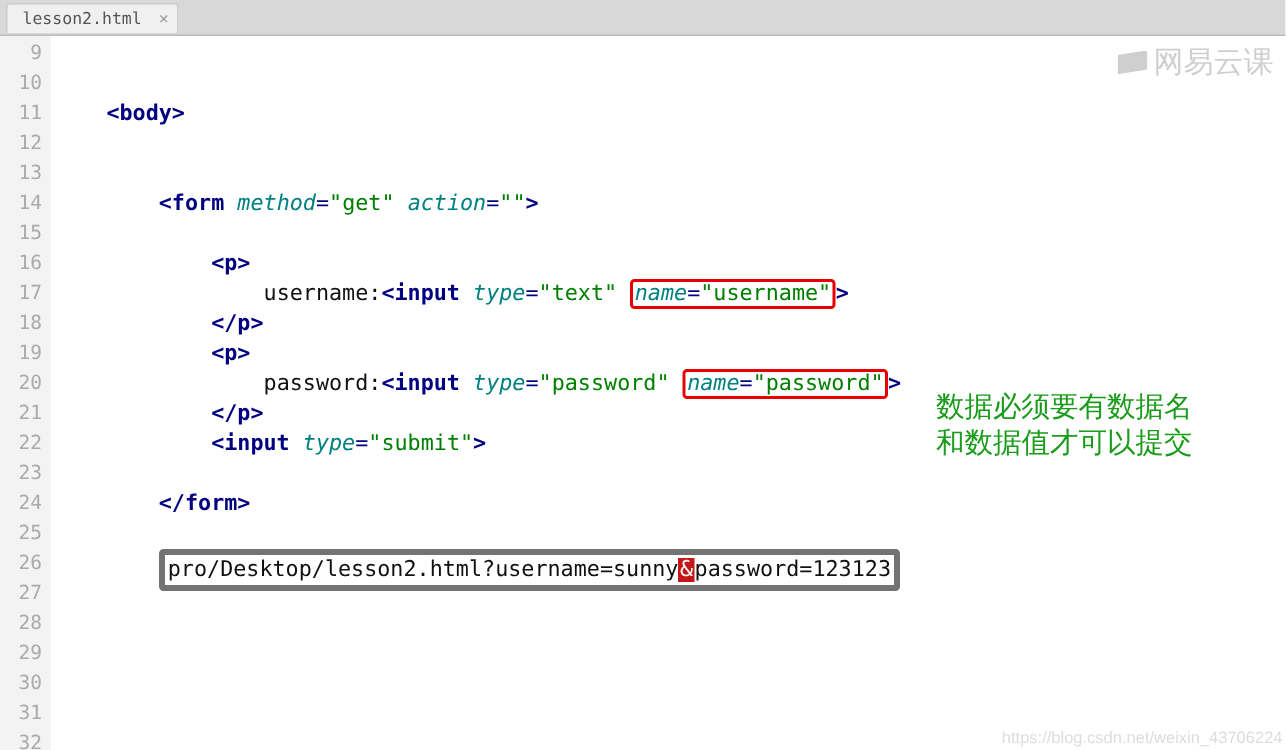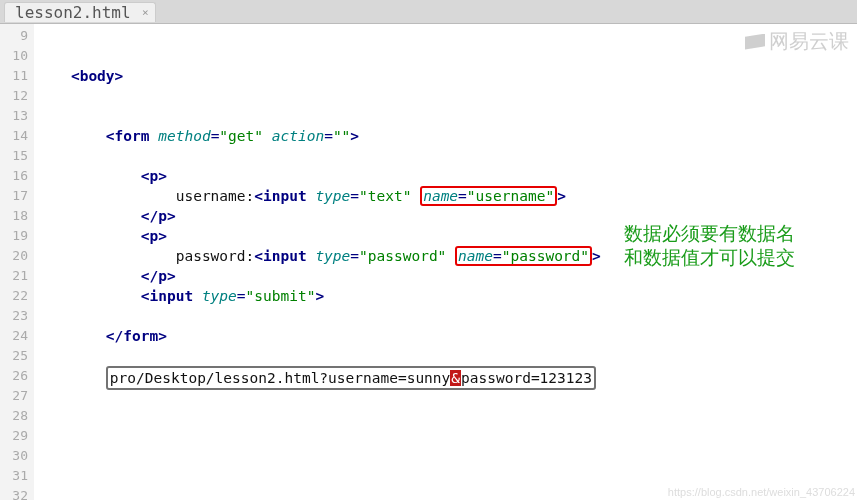--- a/index.html
+++ b/index.html
@@ -16,21 +16,21 @@
       height: 24px;
       background: #d8d8d8;
       display: flex;
       align-items: center;
       border-bottom: 1px solid #bbb;
     }
     .tab {
       background: #f0f0f0;
       height: 20px;
       padding: 1px 24px 1px 10px;
-      font-size: 16px;
+      font-size: 11px;
       color: #555;
       border: 1px solid #ccc;
       border-bottom: none;
       position: relative;
       margin-left: 4px;
       border-radius: 3px 3px 0 0;
       display: flex;
       align-items: center;
     }
     .tab::after {
@@ -64,33 +64,34 @@
     }
     .line { white-space: pre; height: 20px; }
     
     .pun { color: #000080; }
     .tag { color: #000080; font-weight: bold; }
     .attr { color: #008080; font-style: italic; }
     .str { color: #008000; }
     .txt { color: #111; }
     
     .hl { border: 2px solid #e60000; border-radius: 3px; padding: 0 1px; }
-    .hlbig { border: 2px solid #737373; border-radius: 3px; padding: 0 2px; display: inline-block; }
+    .hlbig { border: 4px solid #737373; border-radius: 3px; padding: 0 2px; display: inline-block; }
     .amp {
       background: #c21818;
       color: #fff;
       padding: 0 1px;
     }
     
     .anno {
       position: absolute;
       color: #1a9c1a;
       font-size: 19px;
       font-family: "PingFang SC","Microsoft YaHei",sans-serif;
       white-space: nowrap;
+      margin-top: 38px;
     }
     
     .wm {
       position: absolute;
       top: 28px;
       right: 8px;
       color: #bbb;
       font-size: 20px;
       font-family: "PingFang SC","Microsoft YaHei",sans-serif;
       display: flex;

